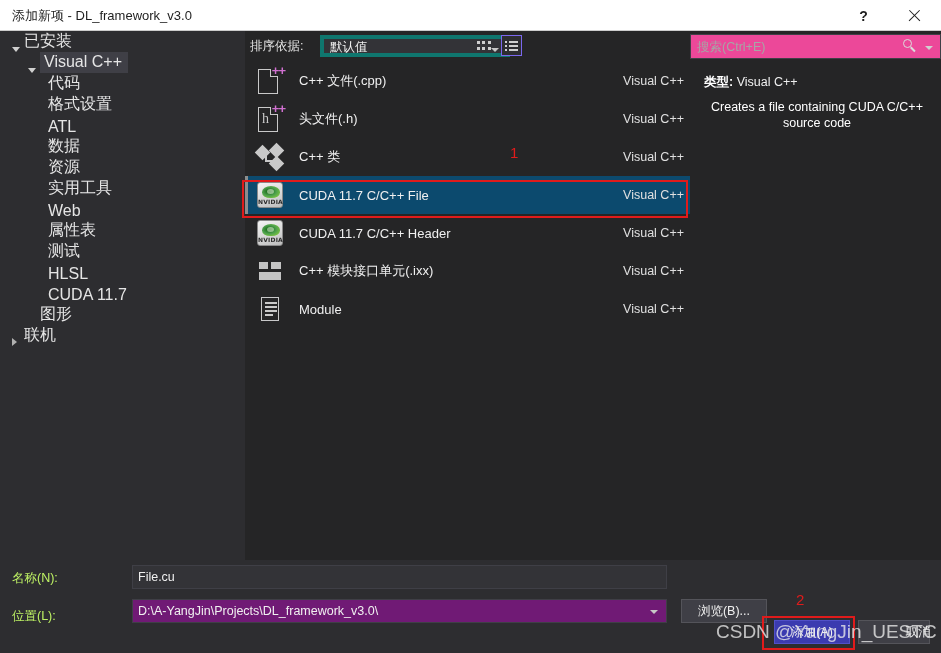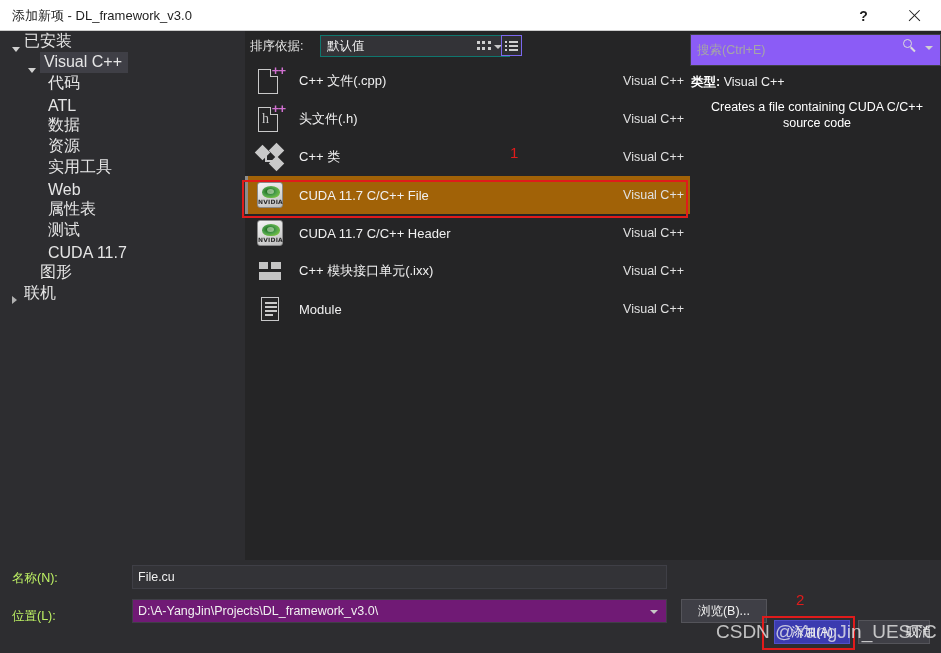--- a/index.html
+++ b/index.html
@@ -99,22 +99,22 @@
   }
   #sort-label {
     position: absolute; left: 5px; top: 7px;
     font-size: 12.5px; color: #e6e6e6;
     white-space: nowrap;
   }
   #sort-combo {
     position: absolute; left: 75px; top: 4px;
     width: 190px; height: 22px;
     background: #333337;
-    border: 1px solid #0f766e;
-    display: flex; align-items: center;
+    border: 4px solid #0f766e;
+    display: flex; 
     cursor: default;
   }
   #sort-combo-value {
     font-size: 12.5px; color: #f0f0f0; padding-left: 6px;
     white-space: nowrap;
   }
   #sort-combo-arrow {
     position: absolute; right: 7px; top: 9px;
     width: 0; height: 0;
     border-left: 4px solid transparent;
@@ -146,21 +146,21 @@
     width: 445px; height: 498px;
     overflow: hidden;
   }
   .item-row {
     position: relative;
     height: 38px;
     display: flex; align-items: center;
     cursor: default;
   }
   .item-row.selected {
-    background: #a16207;
+    background: #0c4a6e;
   }
   .item-row.selected::before {
     content: ""; position: absolute; left: 0; top: 0;
     width: 3px; height: 38px; background: #8d8d8d;
   }
   .item-icon {
     position: relative;
     width: 30px; height: 30px;
     margin-left: 10px; margin-right: 14px;
     flex: 0 0 30px;
@@ -251,22 +251,22 @@
   }
 
   
   #right-panel {
     position: absolute; left: 690px; top: 31px;
     width: 251px; height: 529px;
     background: #252526;
   }
   #search-box {
     position: absolute; left: 0; top: 3px;
-    width: 251px; height: 32px;
-    background: #8b5cf6;
+    width: 251px; height: 25px;
+    background: #ec4899;
     border: 1px solid #3f3f46;
     display: flex; align-items: center;
   }
   #search-input {
     border: none; outline: none; background: transparent;
     color: #f0f0f0; font-size: 12.5px;
     padding-left: 6px; width: 200px;
     font-family: "Liberation Sans", sans-serif;
   }
   #search-input::placeholder { color: #a6a6a6; opacity: 1; }
@@ -284,21 +284,21 @@
     transform-origin: top left;
   }
   #search-dropdown-arrow {
     position: absolute; right: 7px; top: 11px;
     width: 0; height: 0;
     border-left: 4px solid transparent;
     border-right: 4px solid transparent;
     border-top: 4px solid #d0d0d0;
   }
   #detail-type {
-    position: absolute; left: 1px; top: 43px;
+    position: absolute; left: 14px; top: 43px;
     font-size: 12.5px; white-space: nowrap;
   }
   #detail-type-label { font-weight: bold; color: #ffffff; }
   #detail-type-value { color: #f0f0f0; }
   #detail-desc {
     position: absolute; left: 14px; top: 68px;
     width: 226px;
     font-size: 12.5px; color: #ffffff;
     line-height: 16px;
     text-align: center;
@@ -409,39 +409,45 @@
         <span class="tree-label">已安装</span>
       </div>
       <div class="tree-row lvl1">
         <span class="arrow down"></span>
         <span class="tree-label selected">Visual C++</span>
       </div>
       <div class="tree-row lvl2">
         <span class="tree-label">代码</span>
       </div>
       <div class="tree-row lvl2">
+        <span class="tree-label">格式设置</span>
+      </div>
+      <div class="tree-row lvl2">
         <span class="tree-label">ATL</span>
       </div>
       <div class="tree-row lvl2">
         <span class="tree-label">数据</span>
       </div>
       <div class="tree-row lvl2">
         <span class="tree-label">资源</span>
       </div>
       <div class="tree-row lvl2">
         <span class="tree-label">实用工具</span>
       </div>
       <div class="tree-row lvl2">
         <span class="tree-label">Web</span>
       </div>
       <div class="tree-row lvl2">
         <span class="tree-label">属性表</span>
       </div>
       <div class="tree-row lvl2">
         <span class="tree-label">测试</span>
+      </div>
+      <div class="tree-row lvl2">
+        <span class="tree-label">HLSL</span>
       </div>
       <div class="tree-row lvl2">
         <span class="tree-label">CUDA 11.7</span>
       </div>
       <div class="tree-row lvl1">
         <span class="tree-label">图形</span>
       </div>
       <div class="tree-row lvl0">
         <span class="arrow right"></span>
         <span class="tree-label">联机</span>

